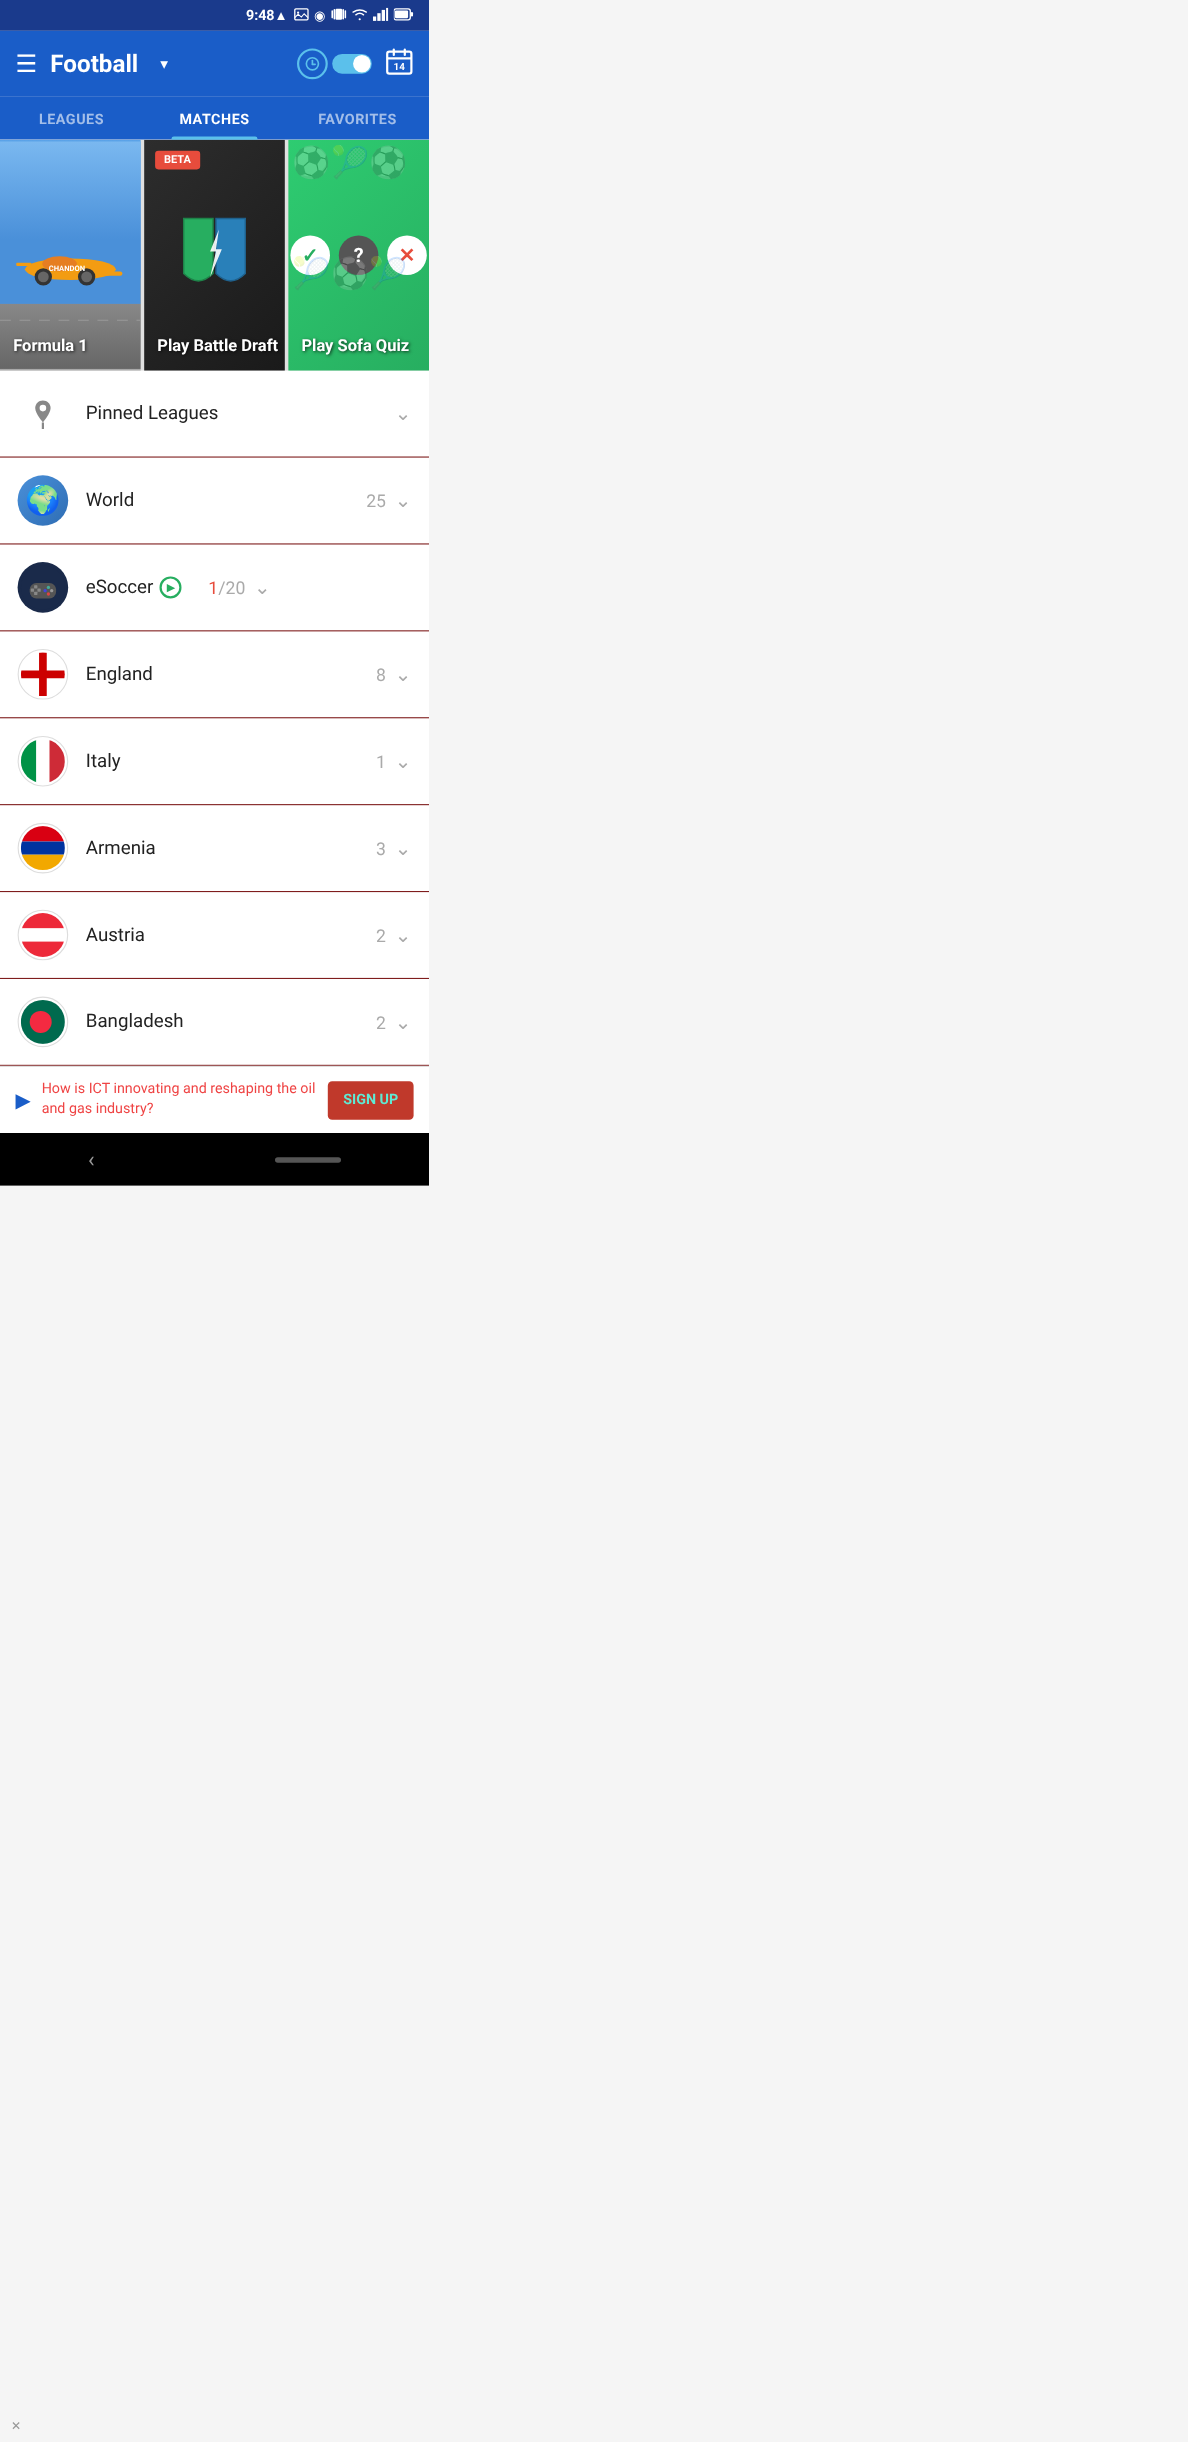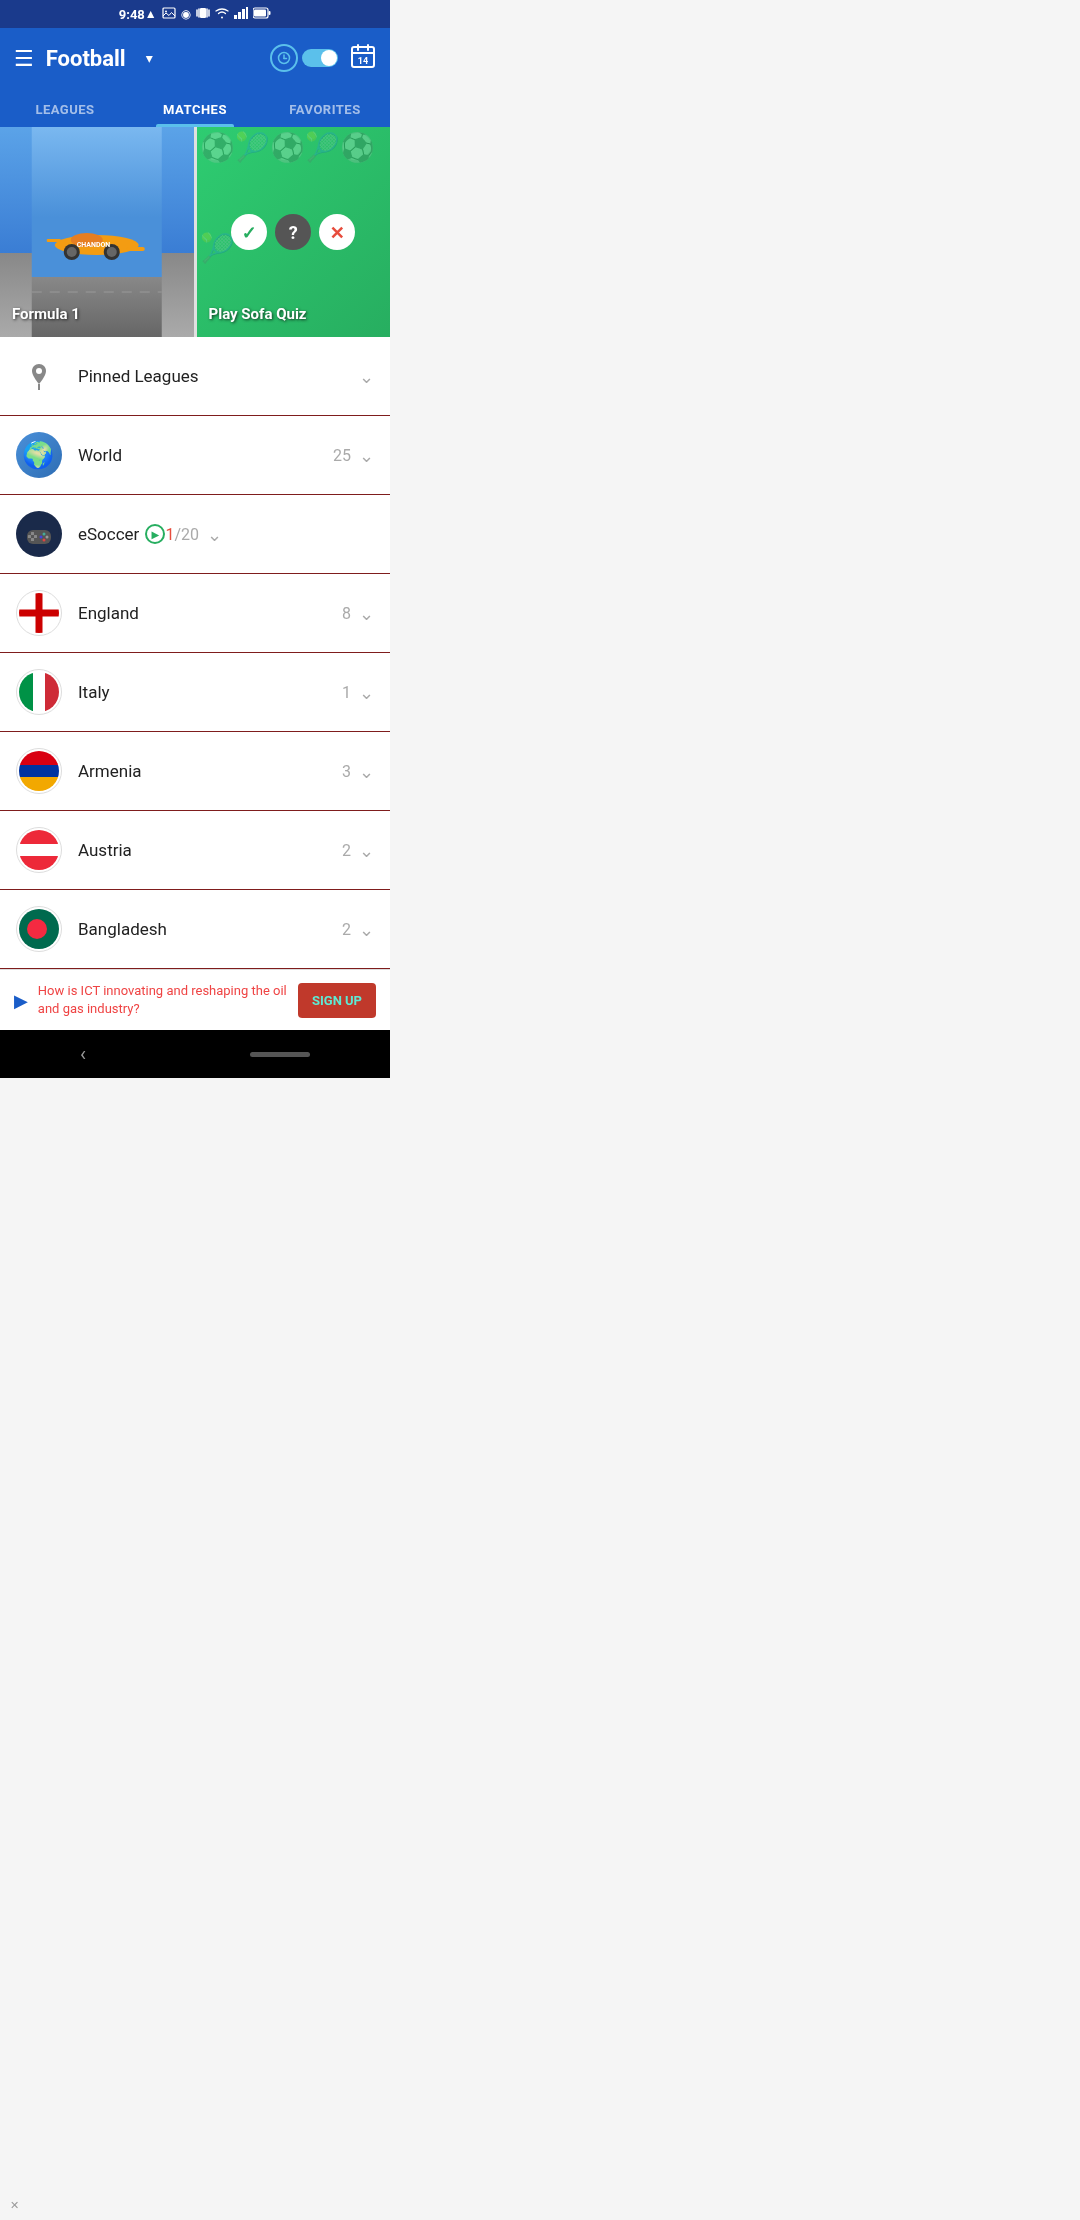--- a/index.html
+++ b/index.html
@@ -10,21 +10,21 @@
       min-height: 800px;
       background: #f5f5f5;
       font-family: 'Roboto', Arial, sans-serif;
       overflow-x: hidden;
     }
 
     
     .status-bar {
       background: #1a3a8c;
       display: flex;
-      justify-content: center;
+      justify-content: flex-end;
       align-items: center;
       padding: 6px 14px;
       height: 28px;
     }
     .status-time {
       color: white;
       font-size: 13px;
       font-weight: bold;
     }
     .status-icons {
@@ -285,20 +285,21 @@
       font-size: 10px;
     }
     .list-count {
       font-size: 16px;
       color: #aaa;
       margin-right: 8px;
     }
     .list-count-live {
       font-size: 16px;
       margin-right: 8px;
+      padding-left: 24px;
     }
     .live-num { color: #e74c3c; }
     .total-num { color: #aaa; }
     .chevron-down {
       color: #aaa;
       font-size: 18px;
     }
 
     
     .flag-world {
@@ -537,20 +538,38 @@
           <circle cx="25" cy="25" r="8" fill="#333"></circle>
           <circle cx="25" cy="25" r="5" fill="#666"></circle>
 
           <text x="30" y="20" fill="white" font-size="7" font-weight="bold">CHANDON</text>
         </g>
       </svg>
     </div>
     <span class="banner-label">Formula 1</span>
   </div>
 
+  <div class="banner-card">
+    <div class="banner-card-bg banner-draft">
+      <div class="shield-container">
+        <svg class="shield-svg" viewBox="0 0 100 120" xmlns="http://www.w3.org/2000/svg">
+
+          <path d="M8,10 L48,10 L48,85 Q28,105 8,85 Z" fill="#27ae60"></path>
+          <path d="M8,10 L48,10 L48,85 Q28,105 8,85 Z" fill="none" stroke="#1e8449" stroke-width="2"></path>
+
+          <path d="M52,10 L92,10 L92,85 Q72,105 52,85 Z" fill="#2980b9"></path>
+          <path d="M52,10 L92,10 L92,85 Q72,105 52,85 Z" fill="none" stroke="#1f618d" stroke-width="2"></path>
+
+          <path d="M56,25 L44,55 L52,55 L44,90 L60,52 L52,52 Z" fill="white" opacity="0.9"></path>
+        </svg>
+      </div>
+    </div>
+    <div class="beta-badge">BETA</div>
+    <span class="banner-label">Play Battle Draft</span>
+  </div>
 
   <div class="banner-card">
     <div class="banner-card-bg banner-quiz">
 
       <div class="quiz-bg-items">
         <span class="soccer-icon">⚽</span>
         <span class="soccer-icon">🎾</span>
         <span class="soccer-icon">⚽</span>
         <span class="soccer-icon">🎾</span>
         <span class="soccer-icon">⚽</span>

